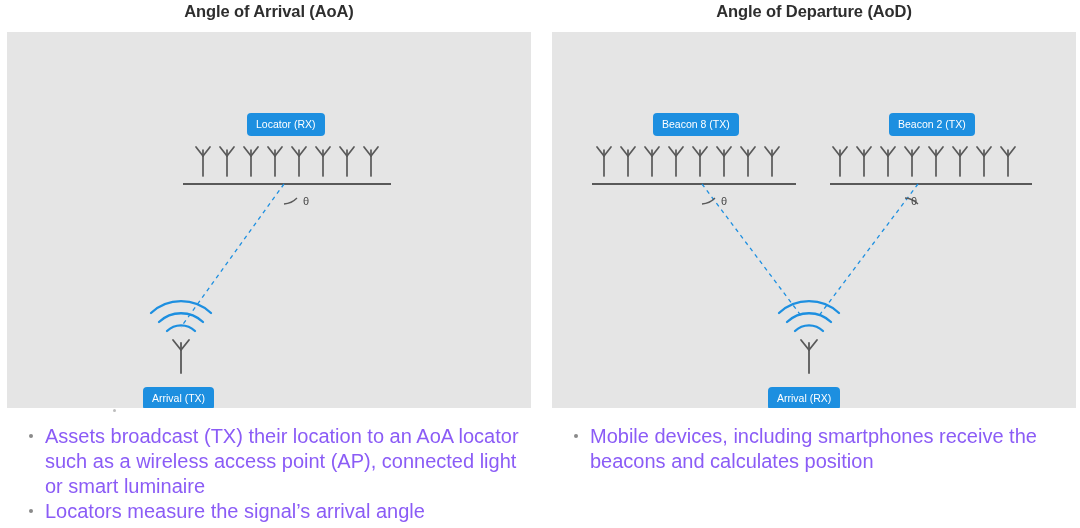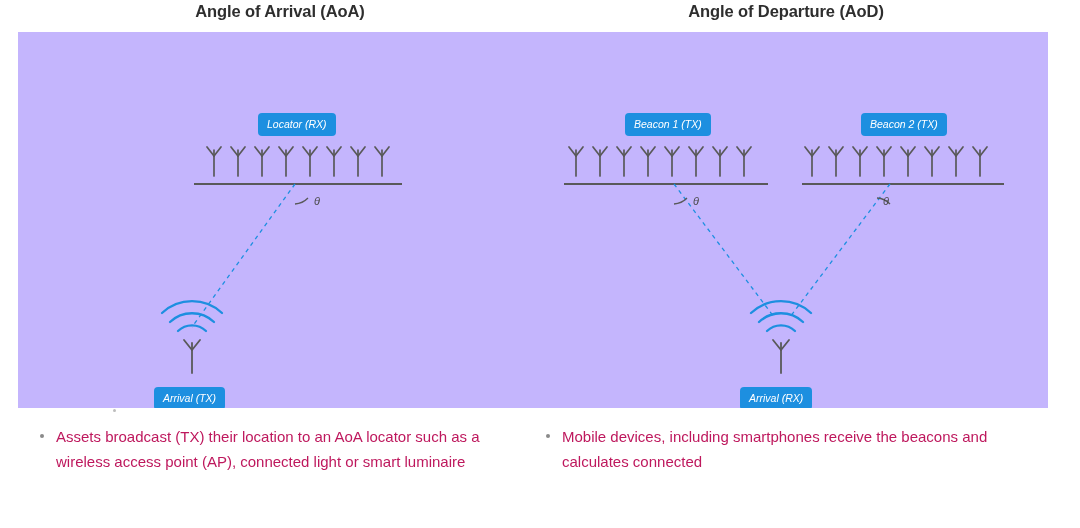--- a/index.html
+++ b/index.html
@@ -17,41 +17,40 @@
   .page {
     position: relative;
     width: 1080px;
     height: 528px;
   }
   .panel {
     position: absolute;
     top: 0;
     width: 524px;
   }
-  .panel-left  { left: 18px; }
-  .panel-right { left: 524px; }
+  .panel-left  { left: 7px; }
+  .panel-right { left: 552px; }
 
   .panel-title {
     text-align: center;
     font-size: 16.5px;
     font-weight: bold;
     color: #2e2e2e;
     line-height: 22px;
     height: 22px;
     margin: 0 0 10px 0;
     letter-spacing: -0.1px;
   }
 
   .figure {
     position: relative;
     width: 524px;
     height: 376px;
-    background: #c4b5fd;
+    background: #e5e5e5;
     overflow: hidden;
-    font-style: italic;
   }
 
   .figure svg {
     position: absolute;
     left: 0;
     top: 0;
   }
 
   .tag {
     position: absolute;
@@ -65,23 +64,23 @@
     text-align: center;
   }
 
   .bullets {
     margin: 0;
     padding: 16px 6px 0 22px;
     list-style: none;
   }
   .bullets li {
     position: relative;
-    font-size: 15px;
+    font-size: 20px;
     line-height: 25px;
-    color: #be185d;
+    color: #8b5cf6;
     padding-left: 16px;
     margin-bottom: 0px;
   }
   .bullets li:before {
     content: "";
     position: absolute;
     left: 0;
     top: 10px;
     width: 4px;
     height: 4px;
@@ -171,20 +170,21 @@
         </g>
       </svg>
 
       <div class="tag" style="left:240px; top:81px;">Locator (RX)</div>
       <div class="tag" style="left:136px; top:355px;">Arrival (TX)</div>
       <div style="position:absolute; left:296px; top:163px; font-size:11px; color:#4a4a4a;">θ</div>
     </div>
 
     <ul class="bullets">
       <li>Assets broadcast (TX) their location to an AoA locator such as a wireless access point (AP), connected light or smart luminaire</li>
+      <li>Locators measure the signal’s arrival angle</li>
     </ul>
   </div>
 
   <div class="panel panel-right">
     <div class="panel-title">Angle of Departure (AoD)</div>
 
     <div class="figure">
       <svg width="524" height="376" viewBox="0 0 524 376">
 
         <g stroke="#595959" stroke-width="1.7" fill="none" stroke-linecap="round">
@@ -286,26 +286,26 @@
           <path d="M257,318 L249,308"></path>
           <path d="M257,318 L265,308"></path>
         </g>
         <g stroke="#1d8fe0" stroke-width="2.3" fill="none" stroke-linecap="round">
           <path d="M243,299 A 20 20 0 0 1 271 299"></path>
           <path d="M235,290 A 32 32 0 0 1 279 290"></path>
           <path d="M227,281 A 44 44 0 0 1 287 281"></path>
         </g>
       </svg>
 
-      <div class="tag" style="left:101px; top:81px;">Beacon 1 (TX)</div>
+      <div class="tag" style="left:101px; top:81px;">Beacon 8 (TX)</div>
       <div class="tag" style="left:337px; top:81px;">Beacon 2 (TX)</div>
       <div class="tag" style="left:216px; top:355px;">Arrival (RX)</div>
       <div style="position:absolute; left:169px; top:163px; font-size:11px; color:#4a4a4a;">θ</div>
       <div style="position:absolute; left:359px; top:163px; font-size:11px; color:#4a4a4a;">θ</div>
     </div>
 
     <ul class="bullets">
-      <li>Mobile devices, including smartphones receive the beacons and calculates connected</li>
+      <li>Mobile devices, including smartphones receive the beacons and calculates position</li>
     </ul>
   </div>
 
   <div class="speck"></div>
 </div>
 
 </body></html>

